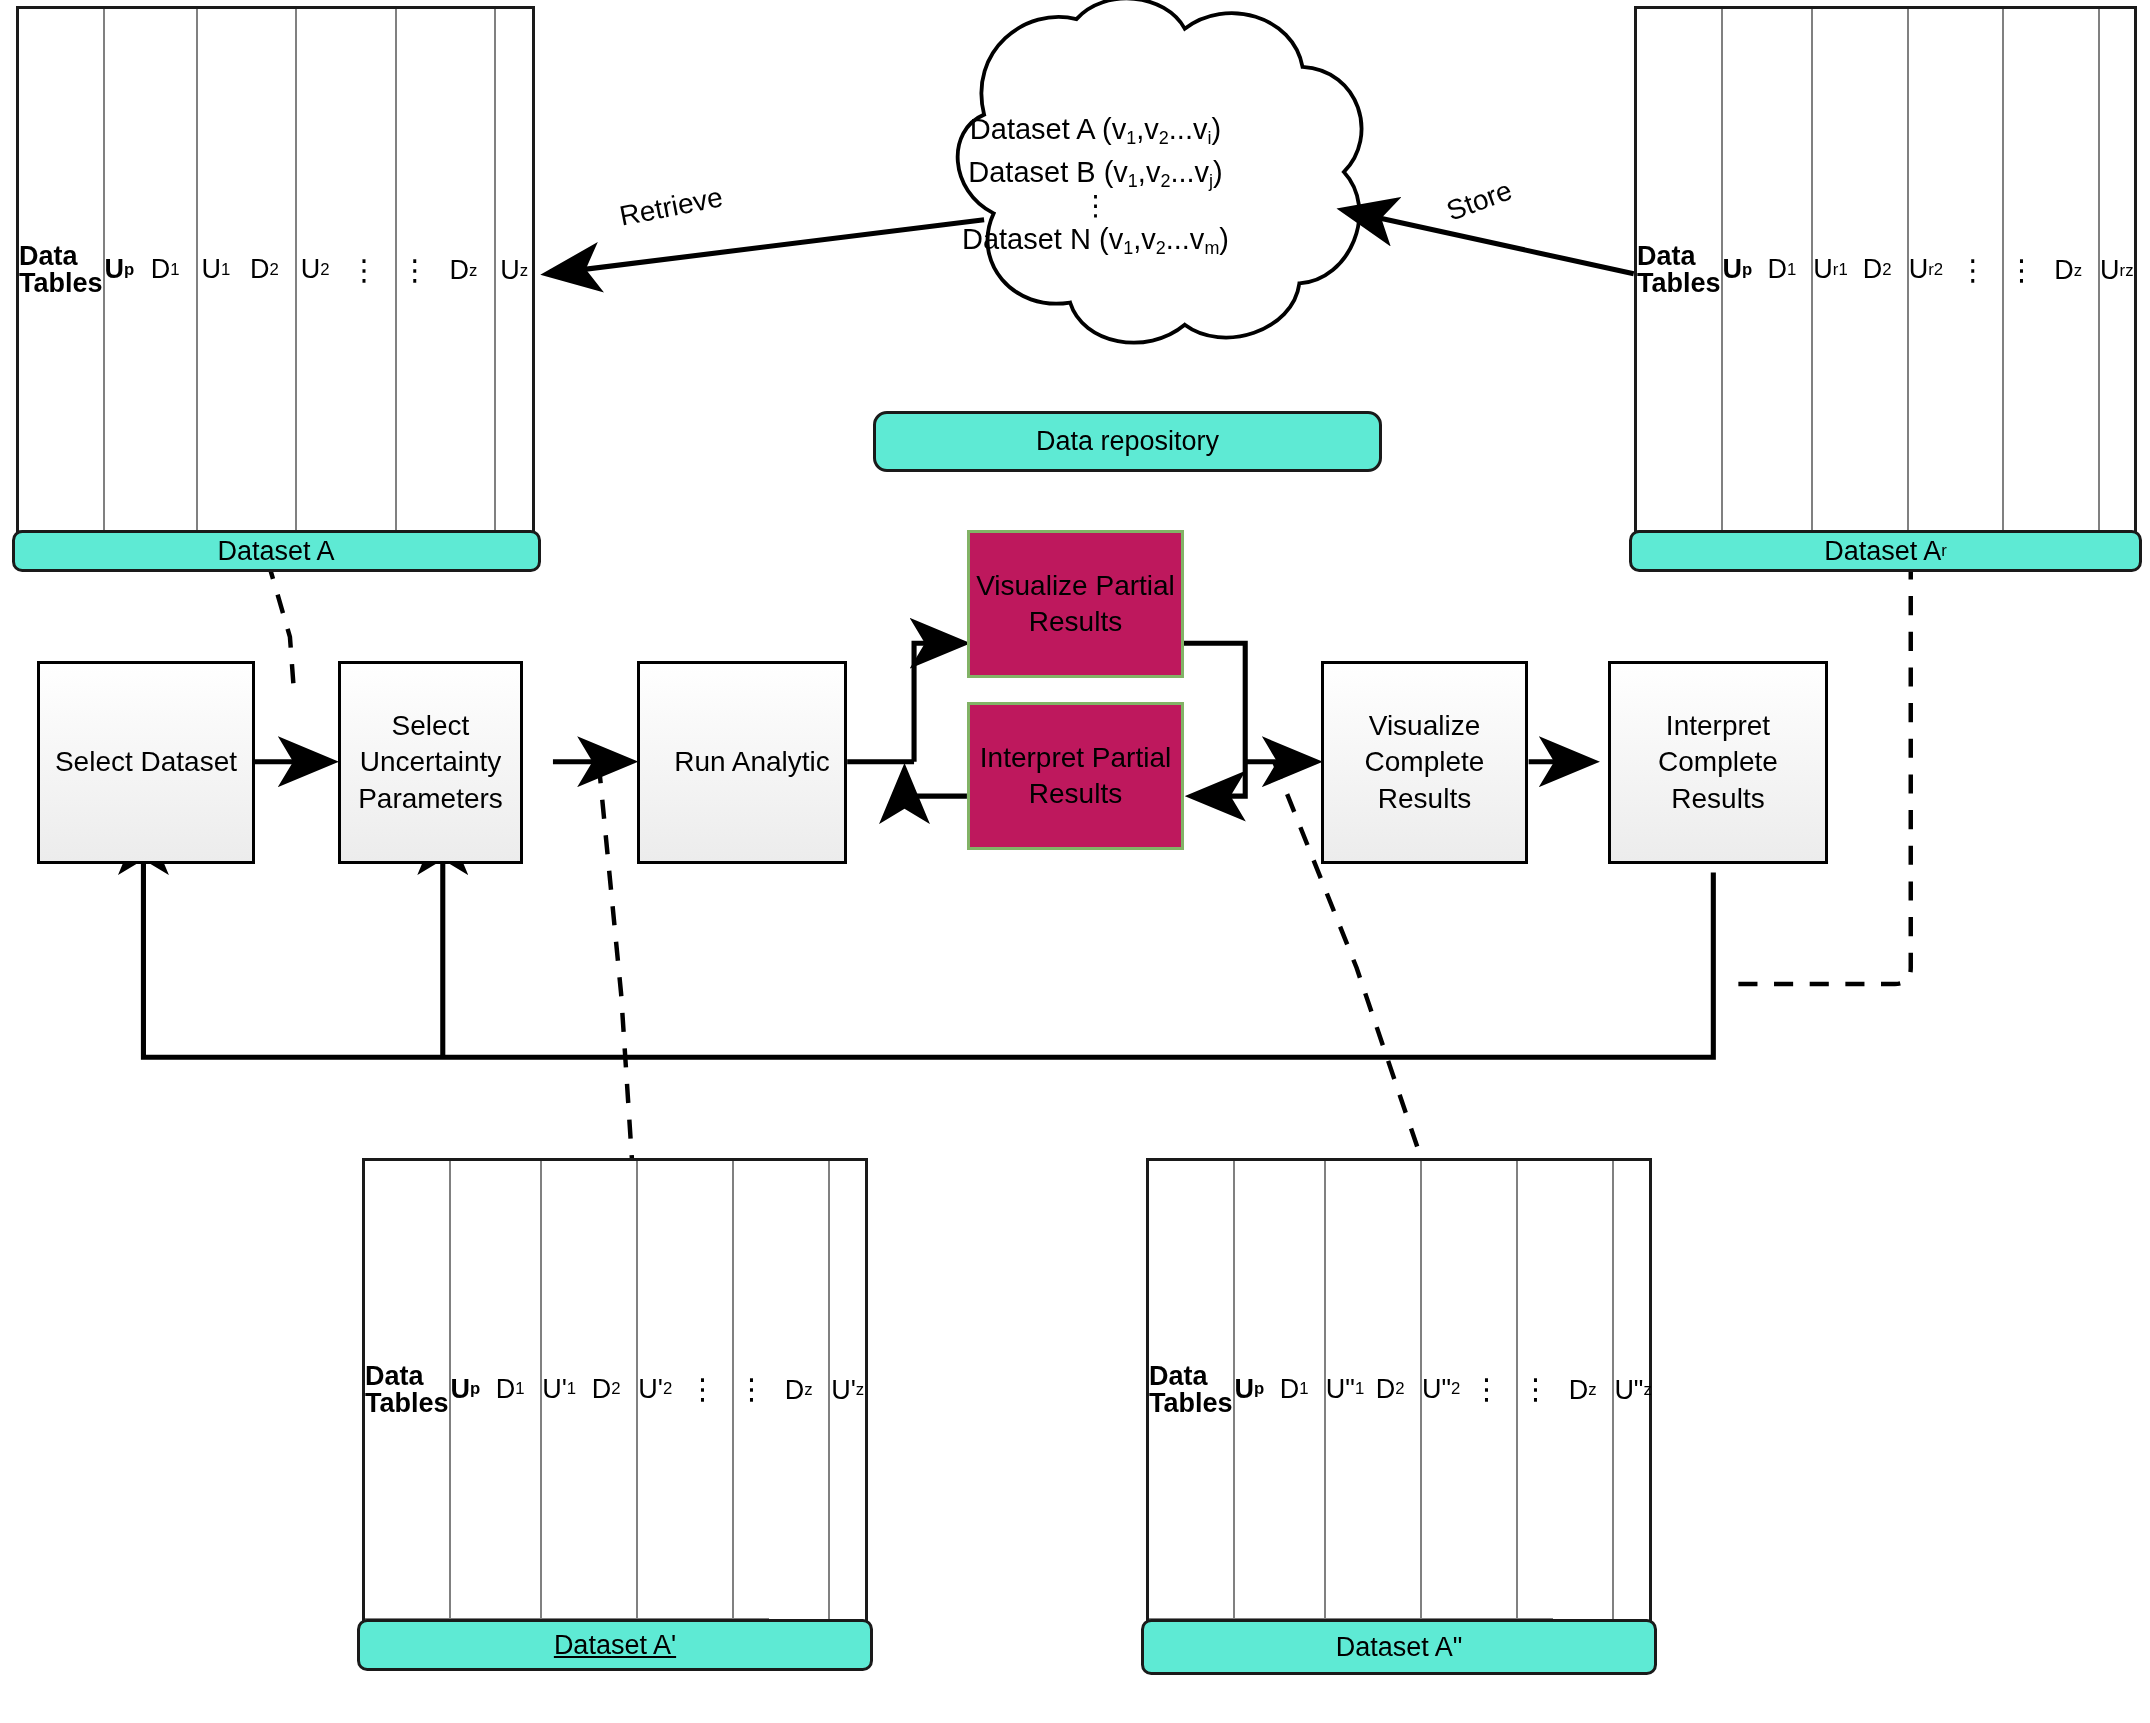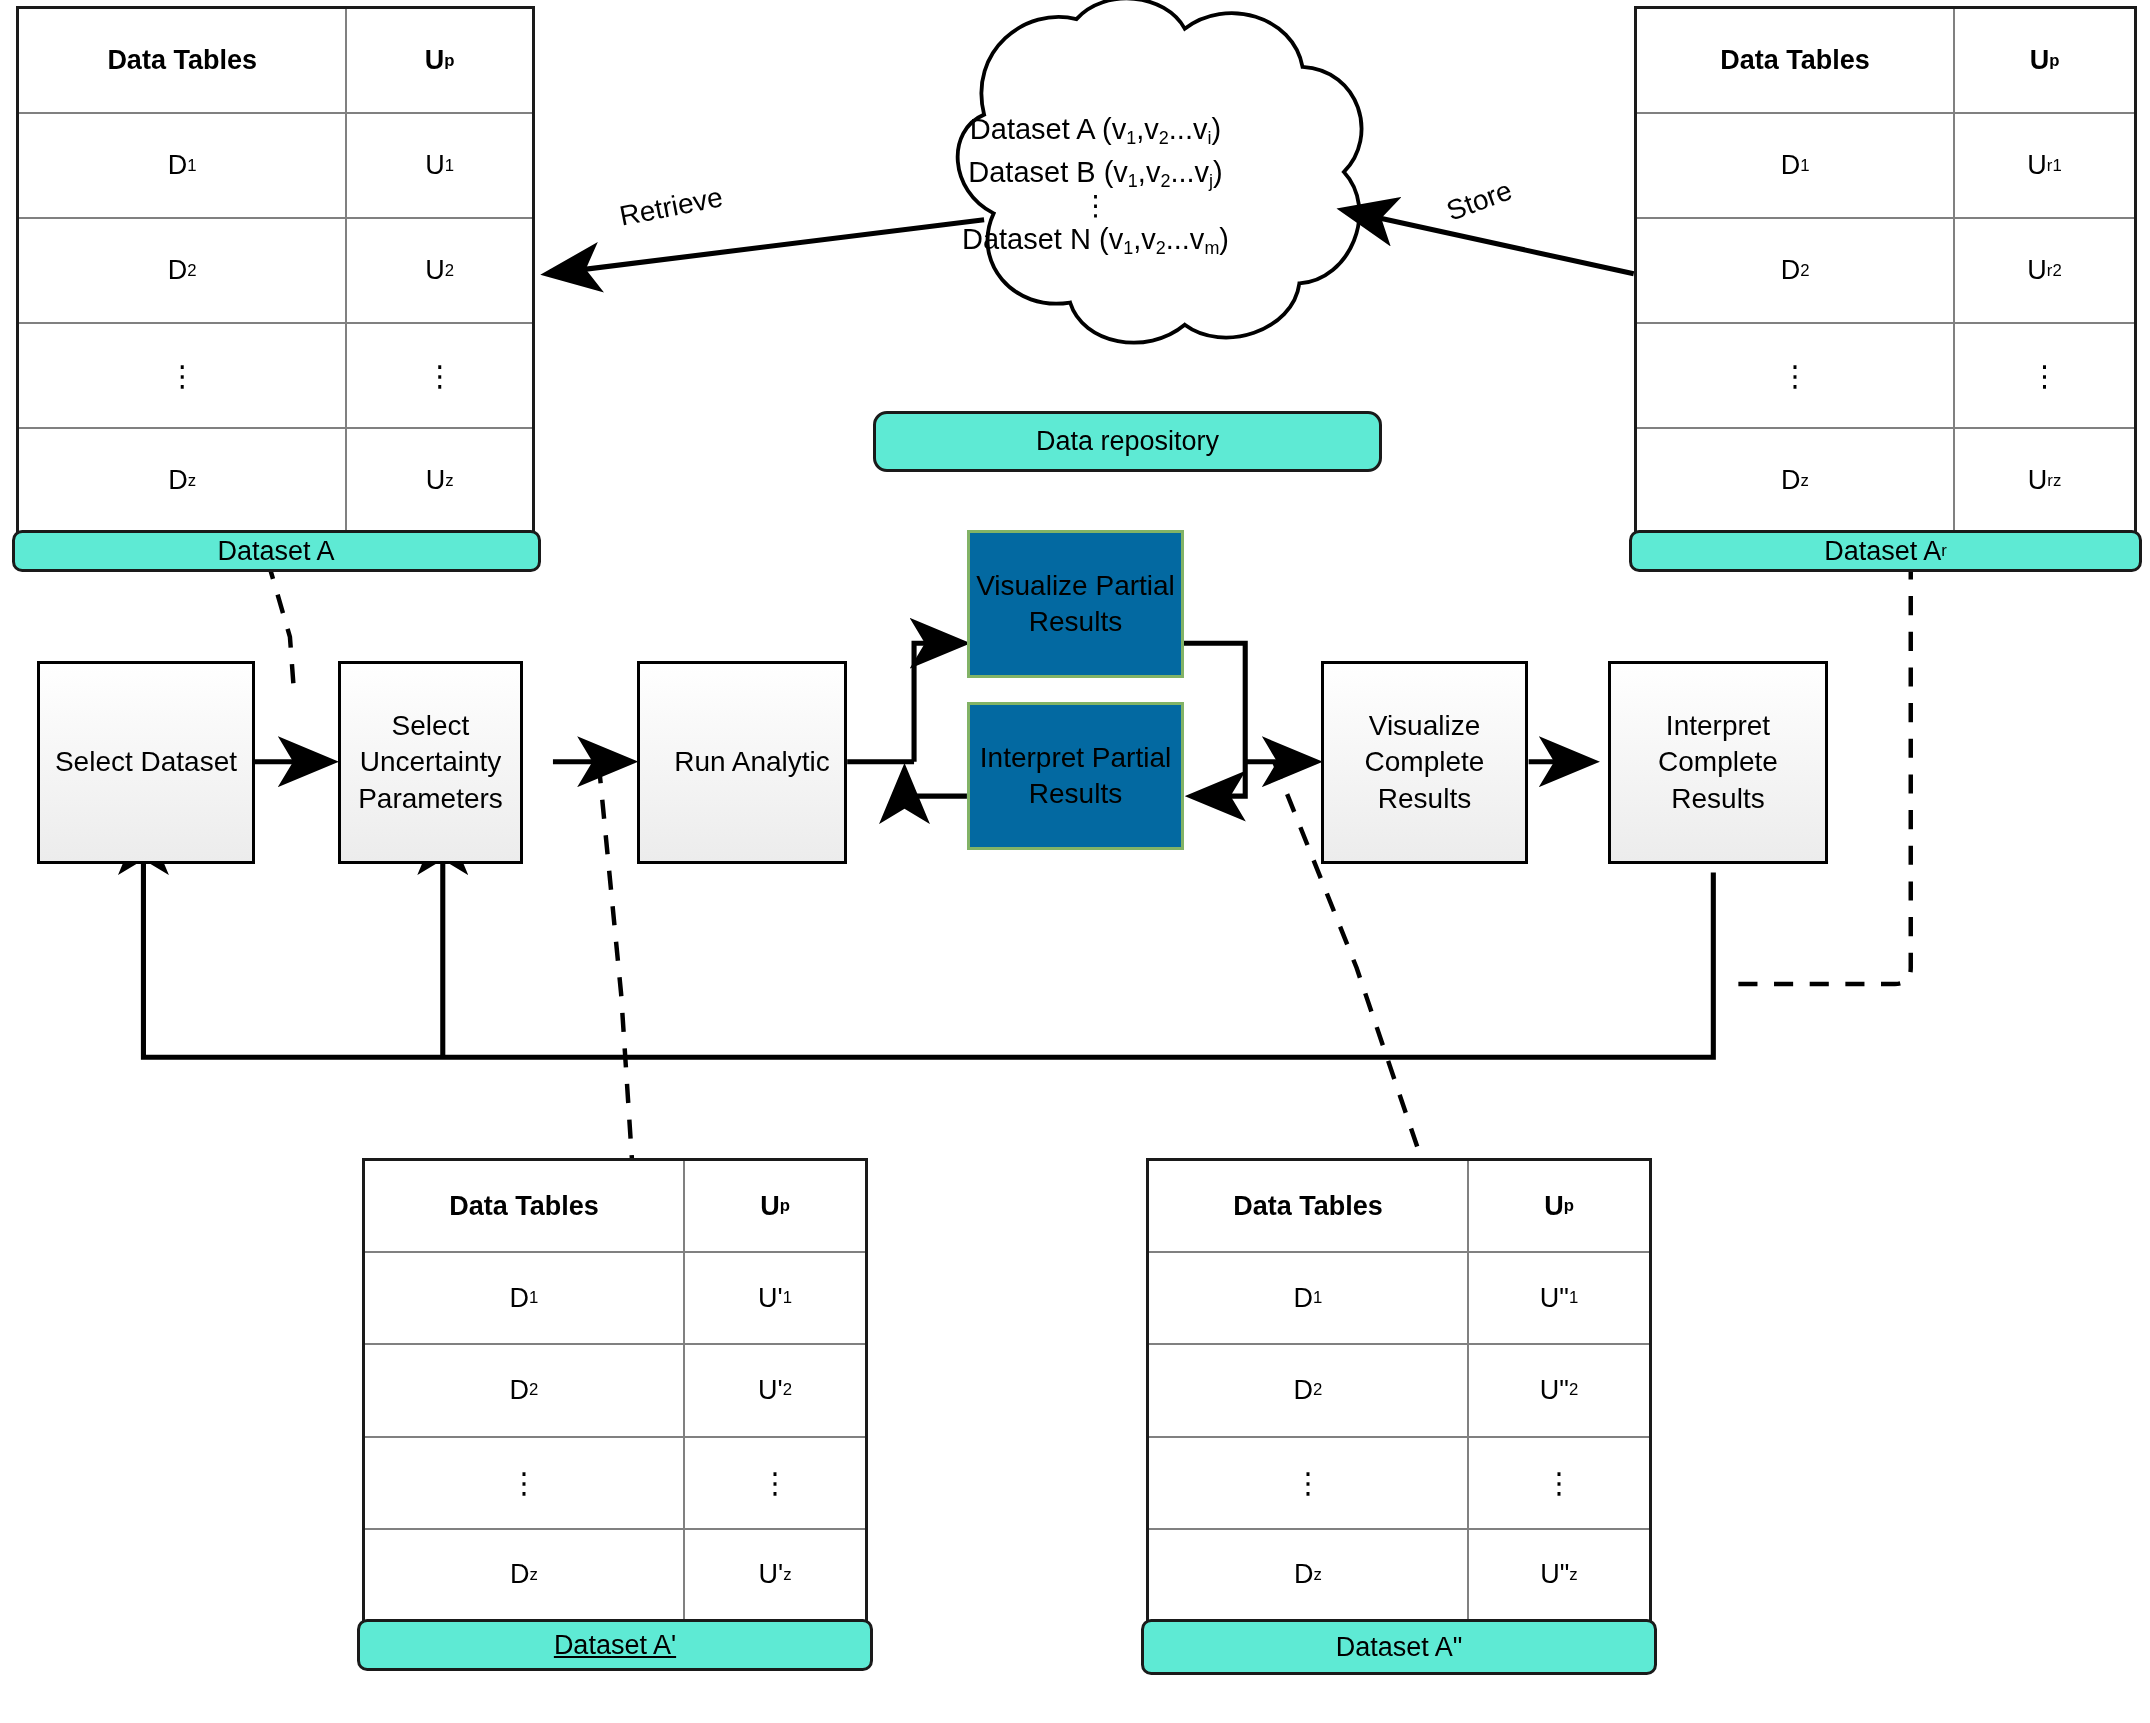--- a/index.html
+++ b/index.html
@@ -25,21 +25,20 @@
     pointer-events: none;
   }
 
   
   .dtable {
     position: absolute;
     border: 3.2px solid #1a1a1a;
     background: #ffffff;
     box-sizing: border-box;
     display: flex;
-    flex-direction: column;
     z-index: 5;
   }
   .dtrow {
     display: flex;
     flex: 1 1 0;
     border-bottom: 2.5px solid #808080;
     box-sizing: border-box;
   }
   .dtrow.last { border-bottom: none; }
   .dtcell {
@@ -86,21 +85,21 @@
     display: flex;
     align-items: center;
     justify-content: center;
     text-align: center;
     font-size: 28px;
     line-height: 1.30;
     background: linear-gradient(to bottom, #ffffff 0%, #ececec 100%);
     z-index: 6;
   }
   .pbox.green {
-    background: #0369a1;
+    background: #be185d;
     border: 3.2px solid #82b366;
   }
   #cloud-text {
     position: absolute;
     left: 879px; top: 108px;
     width: 433px;
     text-align: center;
     font-size: 29px;
     line-height: 1.45;
     z-index: 6;

